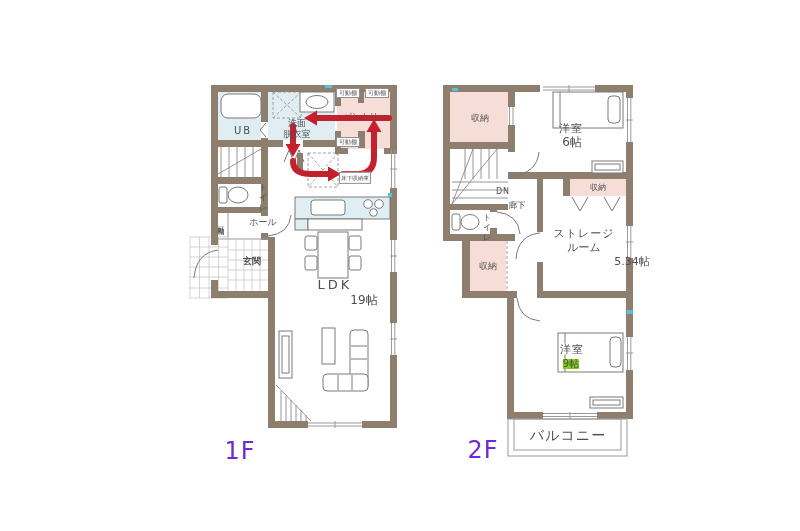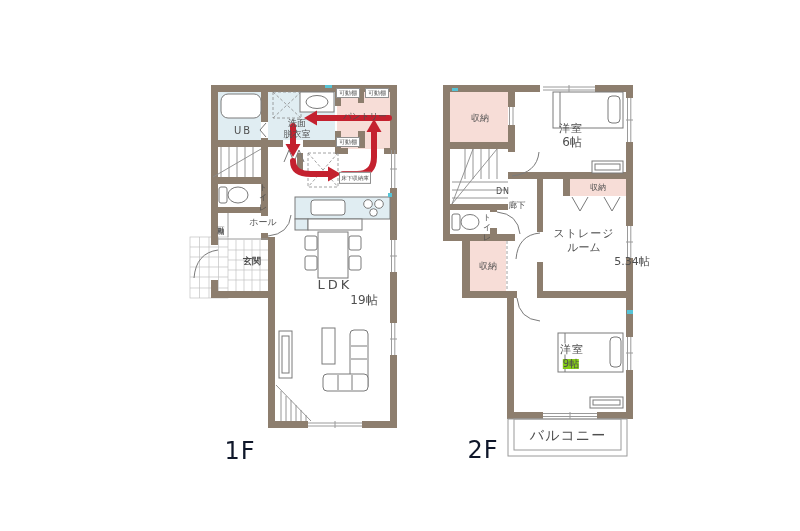--- a/index.html
+++ b/index.html
@@ -18,21 +18,21 @@
   .win{stroke:#9a9a9a;stroke-width:1;fill:none;}
   .arr{stroke:var(--arrow_red,#c4212f);stroke-width:6;fill:none;stroke-linecap:round;}
   .ah{fill:var(--arrow_red,#c4212f);}
   .aq{fill:var(--aqua_mark,#56c3d6);}
   .lbl{position:absolute;transform:translate(-50%,-50%);color:#4f4f4f;line-height:1;
        white-space:nowrap;z-index:5;}
   .v{writing-mode:vertical-rl;text-orientation:upright;letter-spacing:1px;}
   .box{border:1px solid #8f8f8f;background:#fff;padding:1px 2px;text-align:center;}
   .wrapbox{border:1px solid #8f8f8f;background:#fff;width:30px;white-space:normal;
            word-break:break-all;line-height:1.5;text-align:center;padding:1px 0;}
-  .floor-big{color:#0f172a;letter-spacing:1px;}
+  .floor-big{color:#6d28d9;letter-spacing:1px;}
 </style>
 </head>
 <body>
 
 <div id="canvas">
 
 <svg width="800" height="531" viewBox="0 0 800 531">
 
   <g>
 

